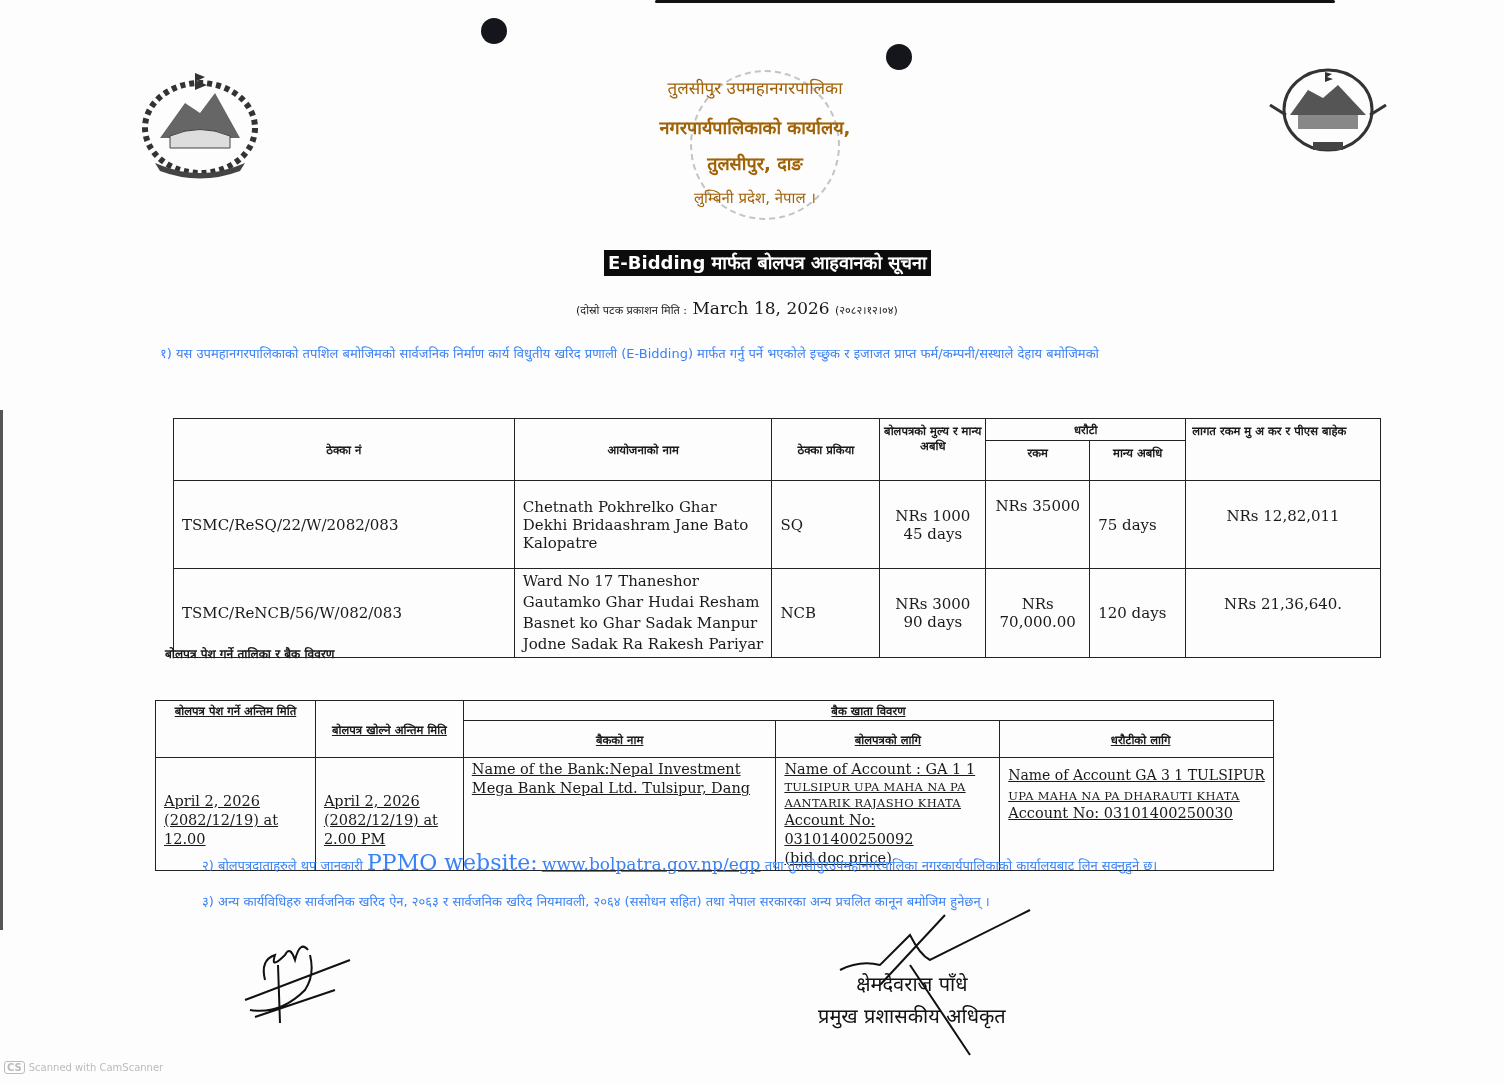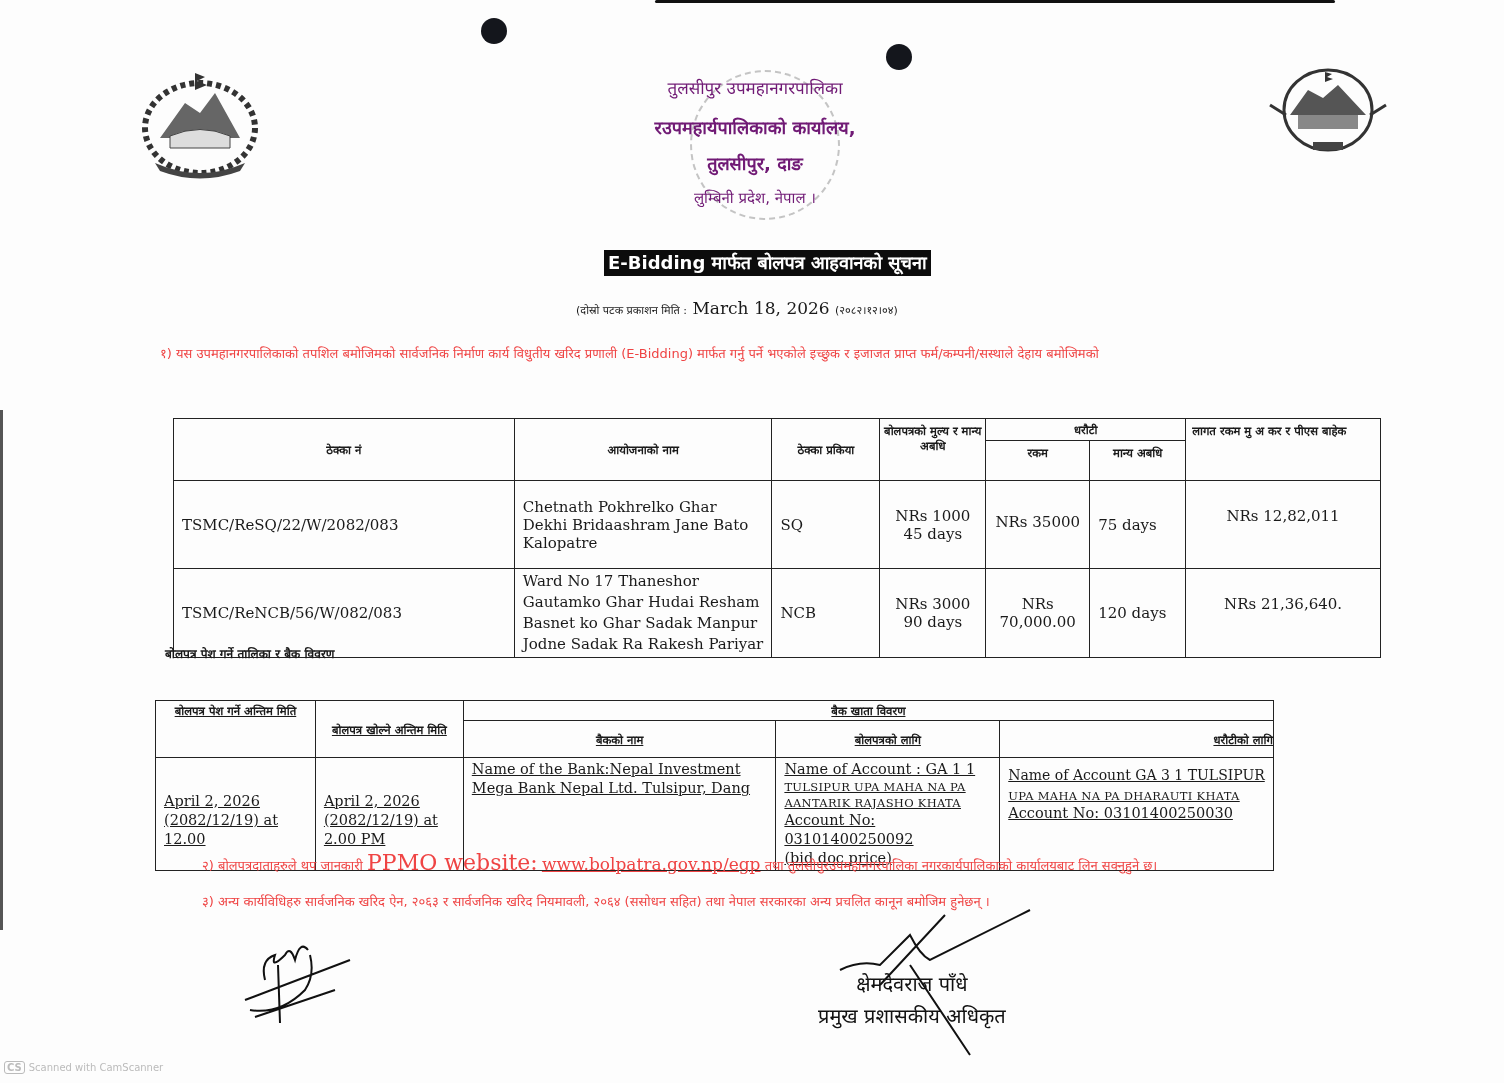--- a/index.html
+++ b/index.html
@@ -4,33 +4,33 @@
 <style>
   * { box-sizing: border-box; margin: 0; padding: 0; }
   html, body { width: 1504px; height: 1083px; background: #fdfdfd; overflow: hidden; }
   body { position: relative; font-family: "DejaVu Serif", serif; color: #1a1a1a; }
 
   .top-bar { position: absolute; left: 655px; top: 0; width: 680px; height: 3px; background: #111; border-radius: 2px; }
   .punch { position: absolute; width: 26px; height: 26px; border-radius: 50%; background: #14161c; }
   .left-edge { position: absolute; left: 0; top: 410px; width: 3px; height: 520px; background: #555; }
 
   .emblem { position: absolute; }
-  .header-block { position: absolute; left: 620px; top: 70px; width: 270px; text-align: center; font-family: "DejaVu Sans", sans-serif; color: #701a75; }
+  .header-block { position: absolute; left: 620px; top: 70px; width: 270px; text-align: center; font-family: "DejaVu Sans", sans-serif; color: #a16207; }
   .header-block .l1 { font-size: 17px; margin-top: 6px; }
   .header-block .l2 { font-size: 18px; font-weight: bold; margin-top: 16px; }
   .header-block .l3 { font-size: 18px; font-weight: bold; margin-top: 12px; }
   .header-block .l4 { font-size: 15px; margin-top: 12px; }
   .stamp { position: absolute; left: 690px; top: 70px; width: 150px; height: 150px; border: 2px dashed rgba(90,90,90,0.35); border-radius: 50%; }
 
   .title-box { position: absolute; left: 604px; top: 250px; height: 26px; padding: 0 4px; background: #0c0c0c; color: #fff; font-family: "DejaVu Sans", sans-serif; font-weight: bold; font-size: 18px; line-height: 26px; }
 
   .pubdate { position: absolute; left: 576px; top: 298px; font-size: 17px; }
   .pubdate .dev { font-family: "DejaVu Sans", sans-serif; font-size: 11px; margin-top: 28px; }
 
-  .para { position: absolute; font-family: "DejaVu Sans", sans-serif; font-size: 13px; line-height: 24px; color: #ef4444; }
+  .para { position: absolute; font-family: "DejaVu Sans", sans-serif; font-size: 13px; line-height: 24px; color: #3b82f6; }
   .para .en { font-family: "DejaVu Serif", serif; font-size: 22px; }
   .para .link { text-decoration: underline; font-family: "DejaVu Serif", serif; font-size: 17px; }
 
   table { border-collapse: collapse; position: absolute; }
   td, th { border: 1.5px solid #222; font-weight: normal; vertical-align: middle; }
   .t1 { left: 173px; top: 418px; width: 1208px; }
   .t1 .h { font-family: "DejaVu Sans", sans-serif; font-size: 11.5px; font-weight: bold; text-align: center; }
   .t1 .d { font-size: 15px; padding: 2px 8px; }
   .t1 .c { text-align: center; }
 
@@ -65,21 +65,21 @@
   <path d="M22 55 L40 30 L55 38 L70 25 L98 55 Z" fill="#555"></path>
   <rect x="30" y="55" width="60" height="14" fill="#888"></rect>
   <path d="M57 12 L57 22 L65 19 L59 17 L64 14 Z" fill="#333"></path>
   <path d="M2 45 L18 55 M118 45 L102 55" stroke="#333" stroke-width="3"></path>
   <rect x="45" y="82" width="30" height="8" fill="#444"></rect>
 </svg>
 
 <div class="stamp"></div>
 <div class="header-block">
   <div class="l1">तुलसीपुर उपमहानगरपालिका</div>
-  <div class="l2">रउपमहार्यपालिकाको कार्यालय,</div>
+  <div class="l2">नगरपार्यपालिकाको कार्यालय,</div>
   <div class="l3">तुलसीपुर, दाङ</div>
   <div class="l4">लुम्बिनी प्रदेश, नेपाल ।</div>
 </div>
 
 <div class="title-box">E-Bidding मार्फत बोलपत्र आहवानको सूचना</div>
 
 <div class="pubdate">
   <span class="dev">(दोस्रो पटक प्रकाशन मिति :</span>
   <span>March 18, 2026</span>
   <span class="dev">(२०८२।१२।०४)</span>
@@ -113,21 +113,21 @@
     <th class="h" style="vertical-align:top;padding-top:4px;">मान्य अबधि</th>
   </tr>
   <tr style="height:88px;">
     <td class="d">TSMC/ReSQ/22/W/2082/083</td>
     <td class="d">Chetnath Pokhrelko Ghar Dekhi Bridaashram Jane Bato Kalopatre</td>
     <td class="d">SQ</td>
     <td class="d c">
       <div>NRs 1000</div>
       <div>45 days</div>
     </td>
-    <td class="d c" style="vertical-align:top;padding-top:32px;">NRs 35000</td>
+    <td class="d c" style="vertical-align:top;padding-top:16px;">NRs 35000</td>
     <td class="d">75  days</td>
     <td class="d c" style="vertical-align:top;padding-top:26px;">NRs 12,82,011</td>
   </tr>
   <tr style="height:88px;">
     <td class="d">TSMC/ReNCB/56/W/082/083</td>
     <td class="d" style="line-height:21px;">Ward No 17 Thaneshor Gautamko Ghar Hudai Resham Basnet ko Ghar Sadak Manpur Jodne Sadak Ra Rakesh Pariyar</td>
     <td class="d">NCB</td>
     <td class="d c">
       <div>NRs 3000</div>
       <div>90 days</div>
@@ -151,21 +151,21 @@
   </colgroup>
   <tbody>
       <tr style="height:20px;">
     <th class="h" rowspan="2" style="vertical-align:top;padding-top:2px;">बोलपत्र पेश गर्ने अन्तिम मिति</th>
     <th class="h" rowspan="2">बोलपत्र खोल्ने अन्तिम मिति</th>
     <th class="h" colspan="3">बैक खाता विवरण</th>
   </tr>
   <tr style="height:37px;">
     <th class="h">बैकको नाम</th>
     <th class="h">बोलपत्रको लागि</th>
-    <th class="h" style="text-align:right;padding-left:8px;">धरौटीको लागि</th>
+    <th class="h" style="text-align:center;padding-left:8px;">धरौटीको लागि</th>
   </tr>
   <tr style="height:93px;">
     <td class="d" style="vertical-align:middle;padding-top:14px;">April 2, 2026 (2082/12/19) at 12.00</td>
     <td class="d" style="vertical-align:middle;padding-top:14px;">April 2, 2026 (2082/12/19) at 2.00 PM</td>
     <td class="d" style="padding-top:2px;">Name of the Bank:Nepal Investment Mega Bank Nepal Ltd. Tulsipur,  Dang</td>
     <td class="d" style="padding-top:2px;">
       <div>Name of Account : GA 1 1</div>
       <div class="small">TULSIPUR UPA MAHA NA PA AANTARIK RAJASHO KHATA</div>
       <div>Account No: 03101400250092</div>
       <div>(bid doc price)</div>

